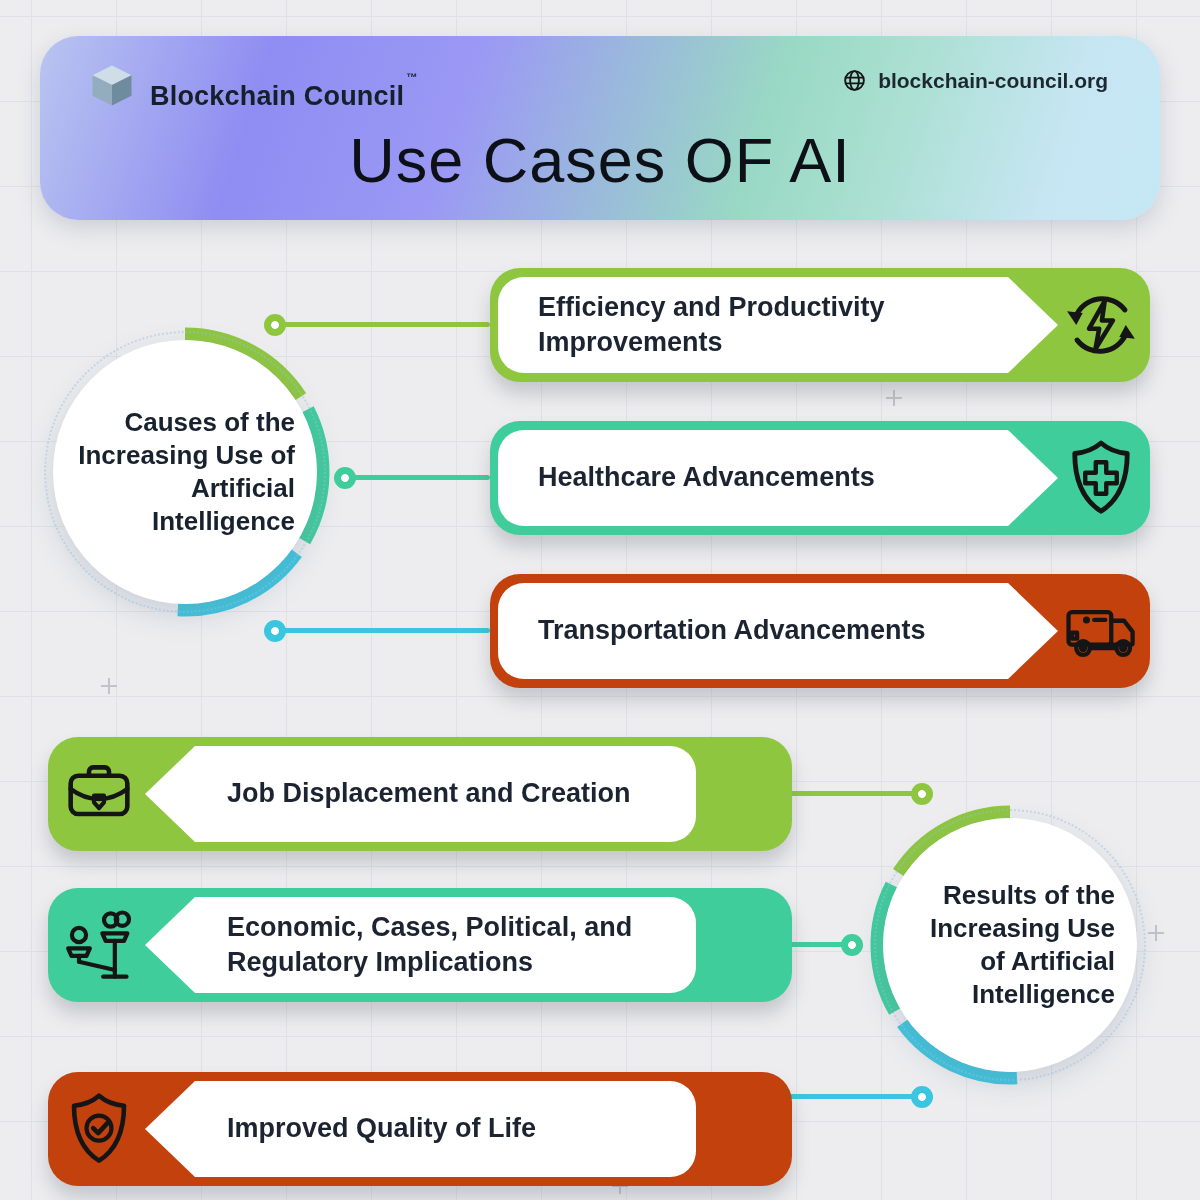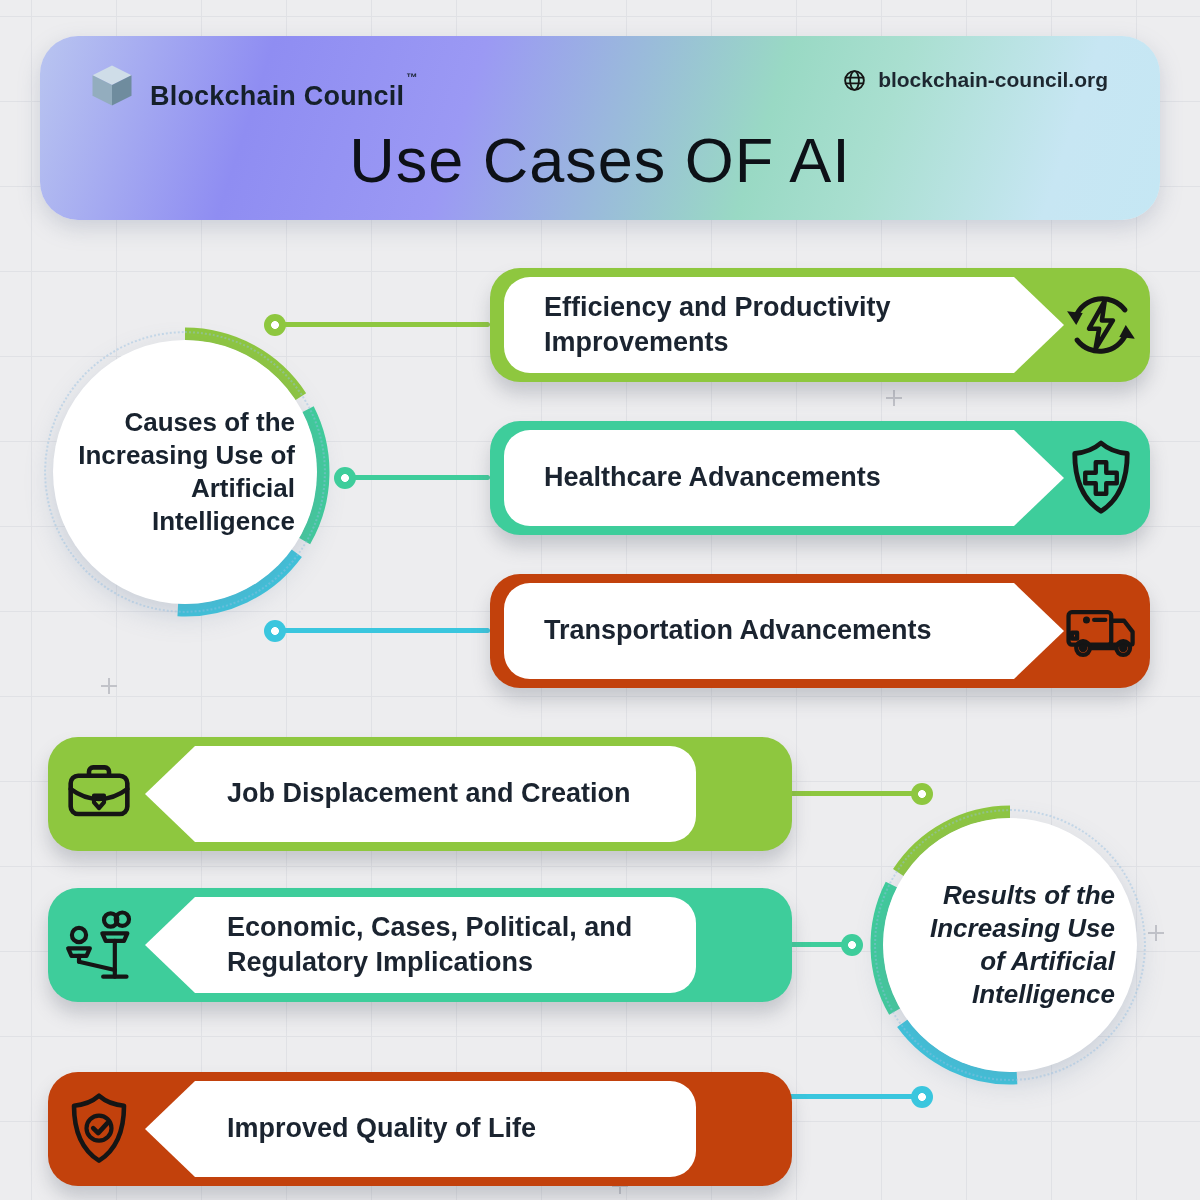--- a/index.html
+++ b/index.html
@@ -25,44 +25,44 @@
     position:absolute; left:40px; top:36px; width:1120px; height:184px;
     border-radius:38px;
     background:linear-gradient(108deg,
       #b9c5f0 0%, #8f8df2 20%, #9b99f4 38%,
       #99d9c4 64%, #a9dfd0 74%, #c7e6f3 90%, #c5e7f4 100%);
     box-shadow:0 8px 22px rgba(120,130,155,.28);
   }
   .brand { position:absolute; left:46px; top:24px; display:flex; align-items:flex-end; gap:12px; }
   .brand-name { font-size:27px; font-weight:700; color:#15202a; letter-spacing:.2px; }
   .brand-tm { font-size:11px; font-weight:700; vertical-align:top; position:relative; top:-10px; margin-left:2px; }
-  .site { position:absolute; right:52px; top:32px; display:flex; gap:11px;
+  .site { position:absolute; right:52px; top:32px; display:flex; align-items:center; gap:11px;
           font-size:21px; font-weight:700; color:#1d2730; }
   .title { position:absolute; left:0; right:0; top:88px; text-align:center;
            font-size:63px; font-weight:400; color:#0d1117; letter-spacing:1px; }
 
   
   .hub { position:absolute; border-radius:50%; background:#fff;
          display:flex; align-items:center; justify-content:center; text-align:center;
          box-shadow:0 10px 28px rgba(120,140,165,.30); }
   .hub::before { content:''; position:absolute; inset:-9px; border-radius:50%;
                  border:2px dotted rgba(150,190,225,.45); }
   .hub-left  { left:53px;  top:340px; width:264px; height:264px; }
-  .hub-right { left:883px; top:818px; width:254px; height:254px;font-style:italic; }
+  .hub-right { left:883px; top:818px; width:254px; height:254px; }
   .hub-label { font-size:26px; font-weight:700; line-height:1.27; color:#18222e; padding:0 22px; position:relative;text-align:right; }
   .arcs { position:absolute; overflow:visible; pointer-events:none; }
 
   
   .pill { position:absolute; width:660px; height:114px; border-radius:30px;
           box-shadow:0 12px 18px rgba(105,112,125,.30); }
   .pill-left-group { width:744px; }
   .green { background:#8ec73f; } .teal { background:#3ecd9b; } .cyan { background:#c2410c; }
 
   .inner { position:absolute; top:9px; bottom:9px; background:#fff; }
-  .inner-r { left:14px; width:560px; border-radius:26px 0 0 26px;
+  .inner-r { left:8px; width:560px; border-radius:26px 0 0 26px;
              clip-path:polygon(0 0, calc(100% - 50px) 0, 100% 50%, calc(100% - 50px) 100%, 0 100%); }
   .inner-l { left:97px; width:551px; border-radius:0 26px 26px 0;
              clip-path:polygon(0 50%, 50px 0, 100% 0, 100% 100%, 50px 100%); }
 
   .pill-label { position:absolute; top:50%; transform:translateY(-50%);
                 font-size:27px; font-weight:700; line-height:1.3; color:#1b2430; }
   .inner-r .pill-label { left:40px; right:72px; }
   .inner-l .pill-label { left:82px; right:16px; }
 
   .icon-zone { position:absolute; top:0; bottom:0; display:flex; align-items:center; justify-content:center; }

